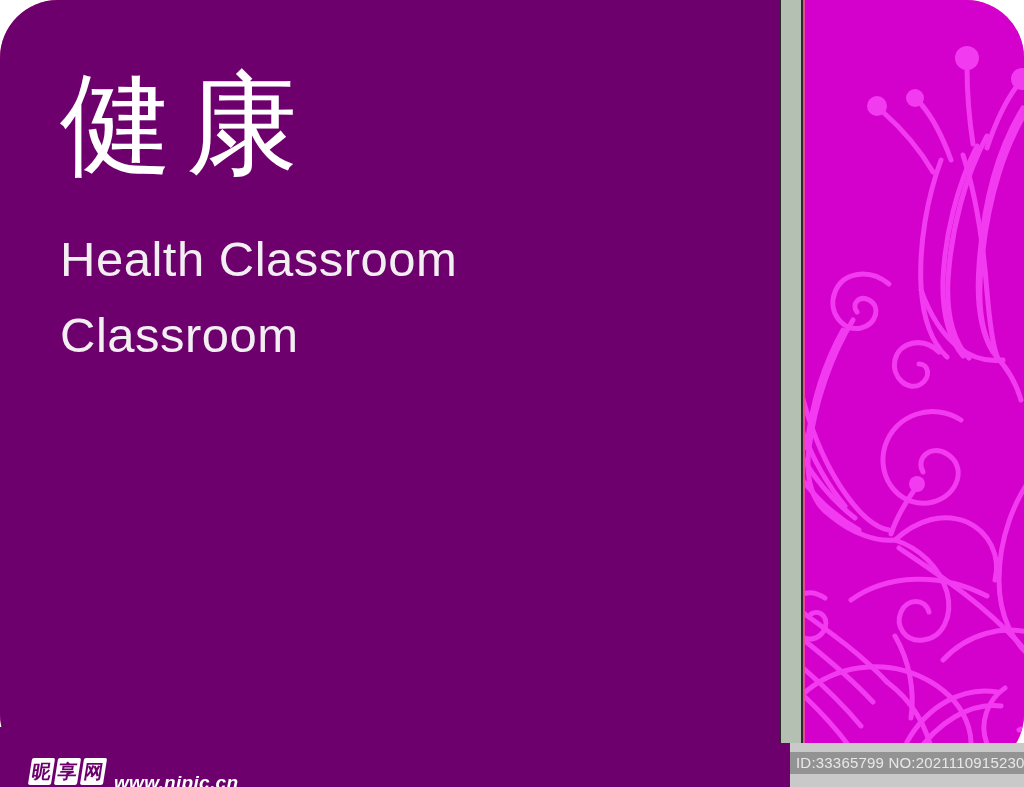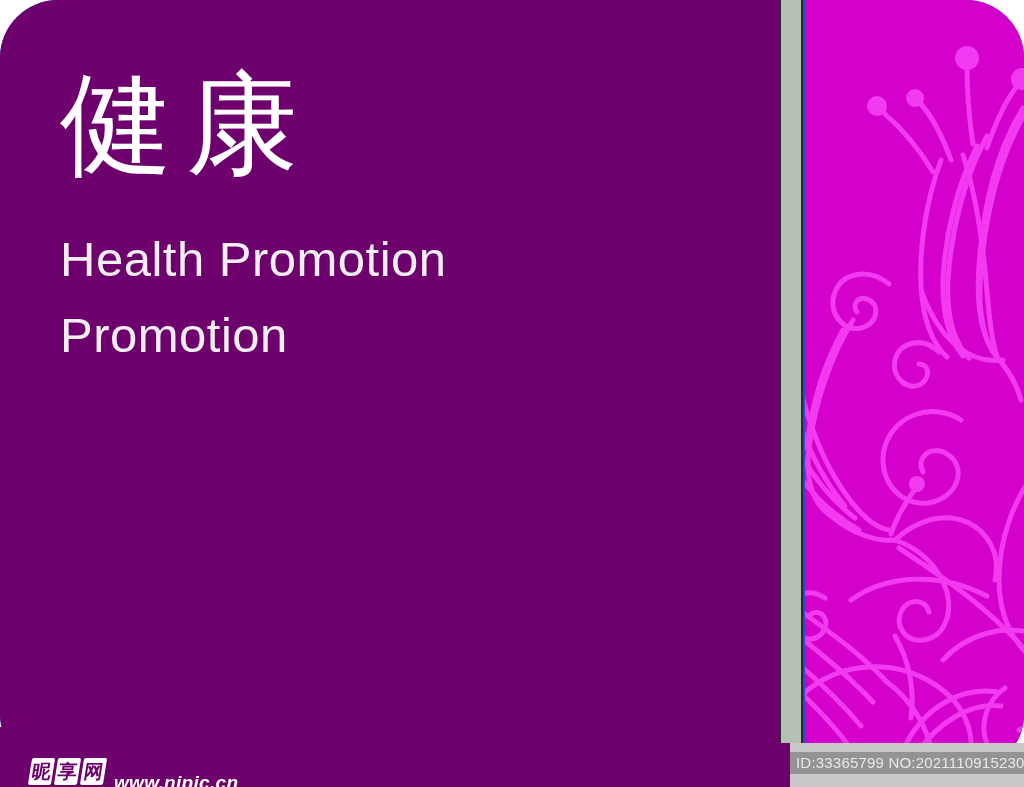--- a/index.html
+++ b/index.html
@@ -23,21 +23,21 @@
 
   
   .sign-board {
     position: absolute;
     left: 0;
     top: 0;
     width: 1024px;
     height: 772px;
     border-radius: 58px;
     overflow: hidden;
-    background: #1d4ed8;
+    background: #ec4899;
   }
 
   
   .panel-left {
     position: absolute;
     left: 0;
     top: 0;
     width: 779px;
     height: 100%;
     background: #6d006d;
@@ -273,21 +273,21 @@
 
           <path d="M244 196 C 236 226, 234 262, 238 296"></path>
         </g>
       </svg>
     </div>
 
     <div class="text-block">
       <div class="title-cn">
         <span>健康</span>
       </div>
-      <div class="title-en">Health Promotion Promotion</div>
+      <div class="title-en">Health Classroom Classroom</div>
     </div>
 
   </div>
 
   <div class="id-plate">ID:33365799 NO:20211109152307616106</div>
 
   <div class="watermark-band">
     <div class="watermark-bg"></div>
     <div class="watermark-inner">
       <div class="wm-logo">

